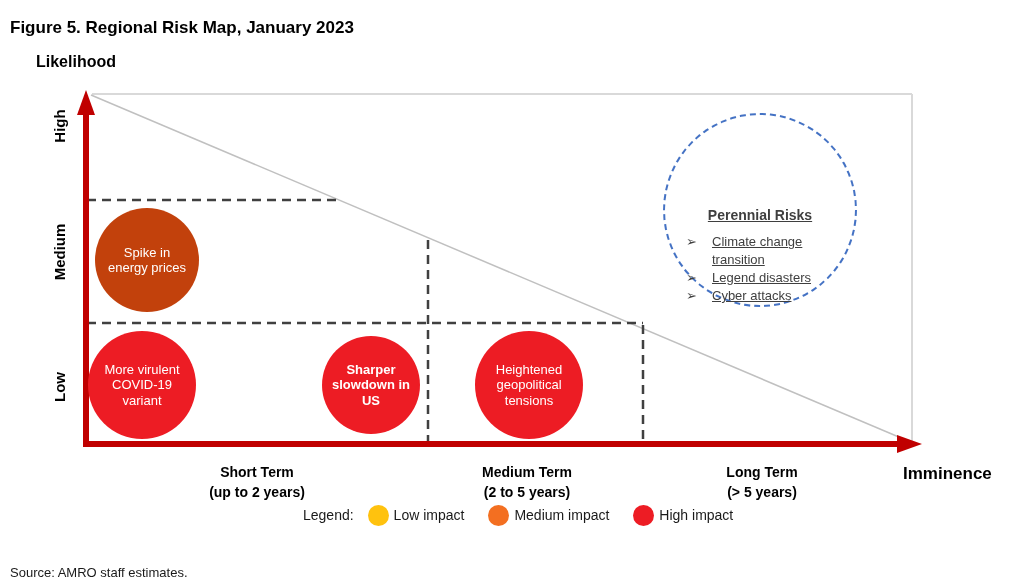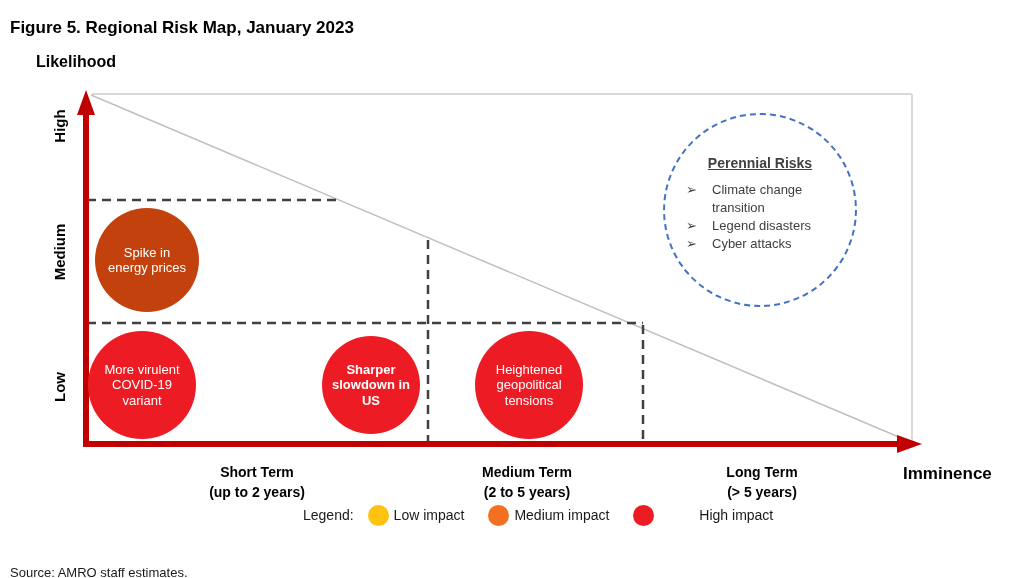--- a/index.html
+++ b/index.html
@@ -76,20 +76,21 @@
     position: absolute;
     left: 663px; top: 101px;
     width: 194px; height: 194px;
     border: 2px dashed #4472C4;
     border-radius: 50%;
     background: #ffffff;
     display: flex;
     flex-direction: column;
     align-items: center;
     padding-top: 40px;
+    justify-content: flex-end;
   }
   .perennial-title {
     font-size: 14px;
     font-weight: bold;
     text-decoration: underline;
     color: #3F3F3F;
     margin-bottom: 10px;
   }
   .perennial-list {
     width: 148px;
@@ -100,39 +101,40 @@
     line-height: 1.38;
     color: #3F3F3F;
   }
   .perennial-item .bullet {
     width: 26px;
     flex: 0 0 26px;
     color: #3F3F3F;
   }
   .perennial-item .item-text {
     width: 118px;
+    text-decoration: underline;
   }
   .legend-row {
     position: absolute;
     left: 303px; top: 490px;
     height: 26px;
     display: flex;
     align-items: center;
     font-size: 14px;
     color: #1a1a1a;
   }
   .legend-label { margin-right: 14px; }
   .legend-dot {
     width: 21px; height: 21px;
     border-radius: 50%;
     margin-right: 5px;
     flex: 0 0 21px;
   }
   .legend-item { display: flex; align-items: center; margin-right: 24px; }
-  .legend-item:last-child { margin-right: 0; gap: 40px; }
+  .legend-item:last-child { margin-right: 0; }
   .source-line {
     position: absolute;
     left: 10px; top: 553px;
     font-size: 13px;
     color: #1a1a1a;
   }
 </style>
 </head>
 <body>
 

